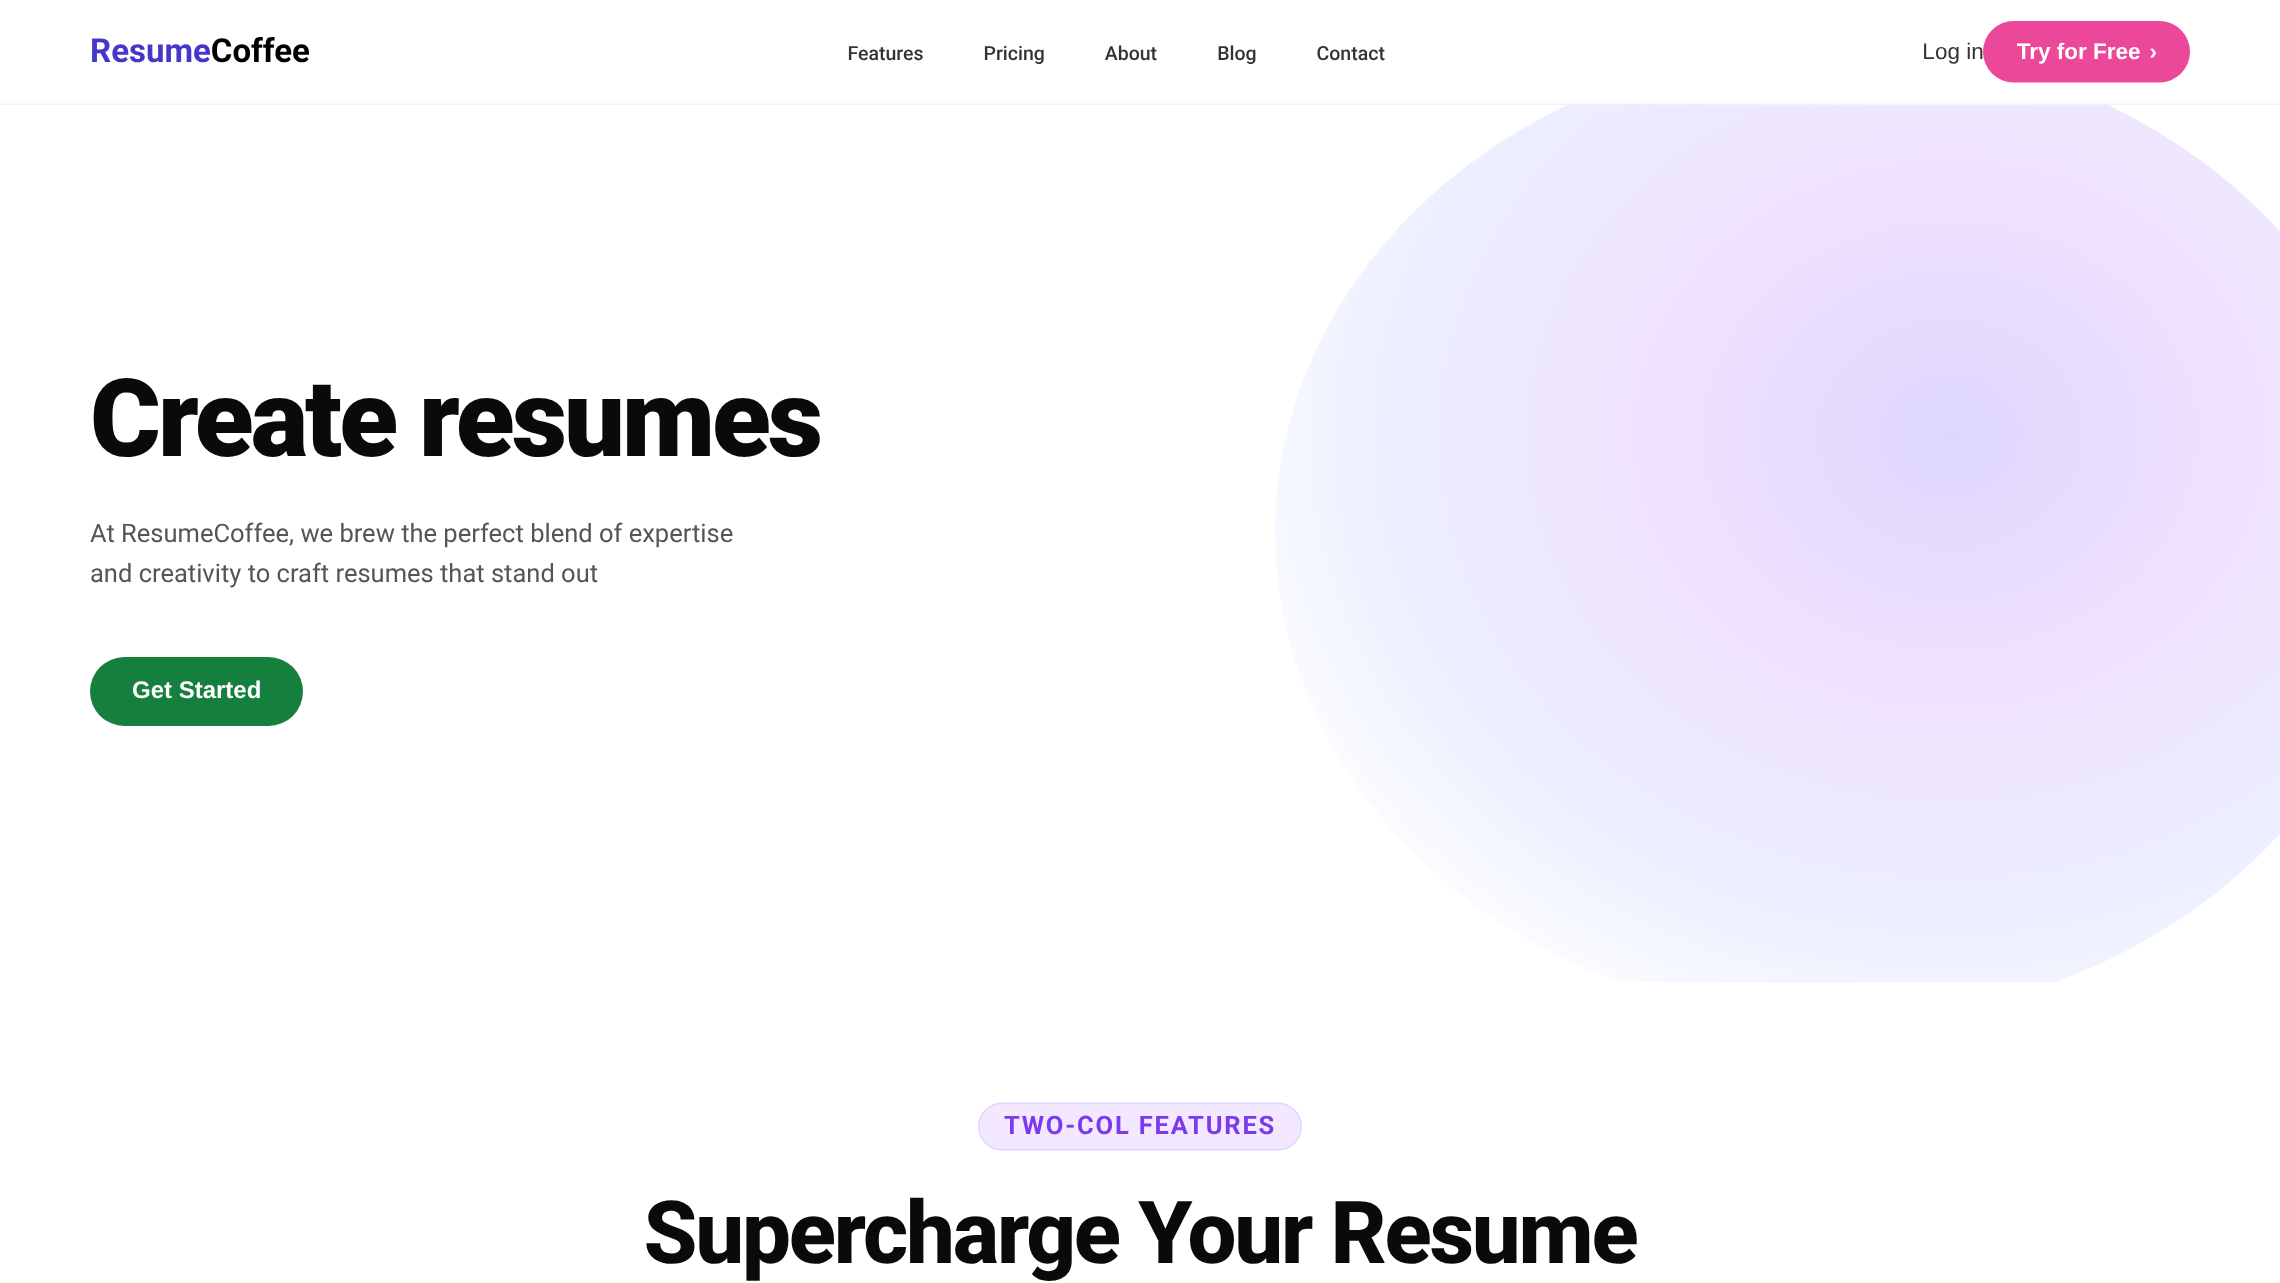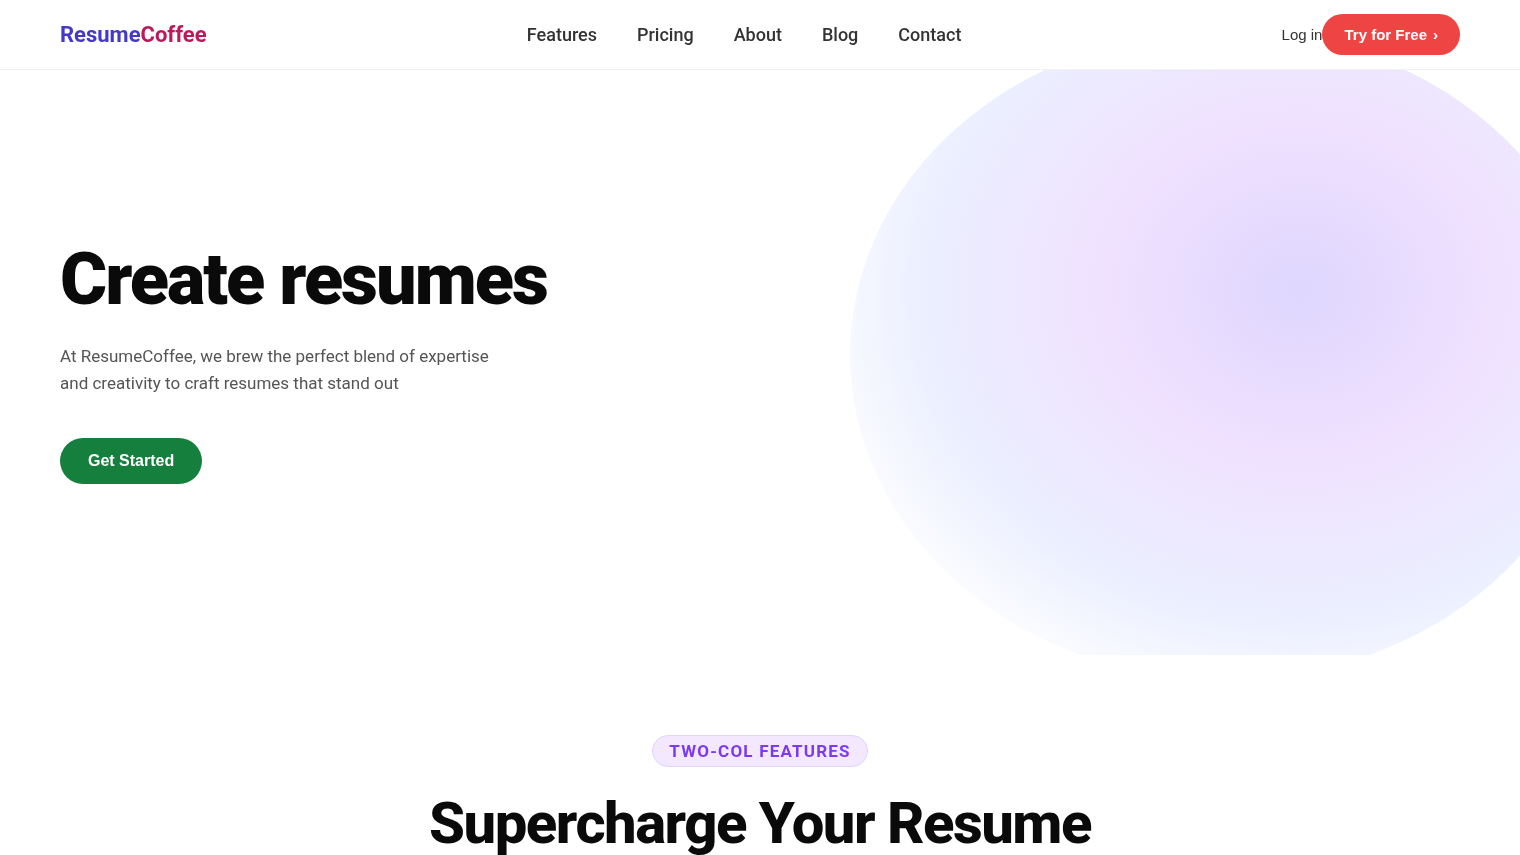--- a/index.html
+++ b/index.html
@@ -43,40 +43,40 @@
     .nav-links {
       display: flex;
       align-items: center;
       gap: 40px;
       list-style: none;
     }
 
     .nav-links a {
       text-decoration: none;
       color: #333;
-      font-size: 18px;
+      font-size: 13px;
       font-weight: 500;
     }
 
     .nav-actions {
       display: flex;
       align-items: center;
     }
 
     .btn-login {
       background: none;
       border: none;
       font-size: 15px;
       font-weight: 500;
       color: #333;
       cursor: pointer;
     }
 
     .btn-try-free {
-      background: #ef4444;
+      background: #ec4899;
       color: #ffffff;
       border: none;
       border-radius: 25px;
       padding: 12px 22px;
       font-size: 15px;
       font-weight: 600;
       cursor: pointer;
       display: flex;
       align-items: center;
       gap: 6px;
@@ -181,21 +181,21 @@
       color: #0a0a0a;
       margin-bottom: 24px;
       letter-spacing: -1.5px;
     }
   </style>
 </head>
 <body>
 
 <nav class="navbar">
   <a class="logo" href="#">
-    <span>Resume</span><span style="color:#be185d;">Coffee</span>
+    <span>Resume</span><span style="color:#000000;">Coffee</span>
   </a>
 
   <ul class="nav-links">
     <li><a href="#">Features</a></li>
     <li><a href="#">Pricing</a></li>
     <li><a href="#">About</a></li>
     <li><a href="#">Blog</a></li>
     <li><a href="#">Contact</a></li>
   </ul>
 

